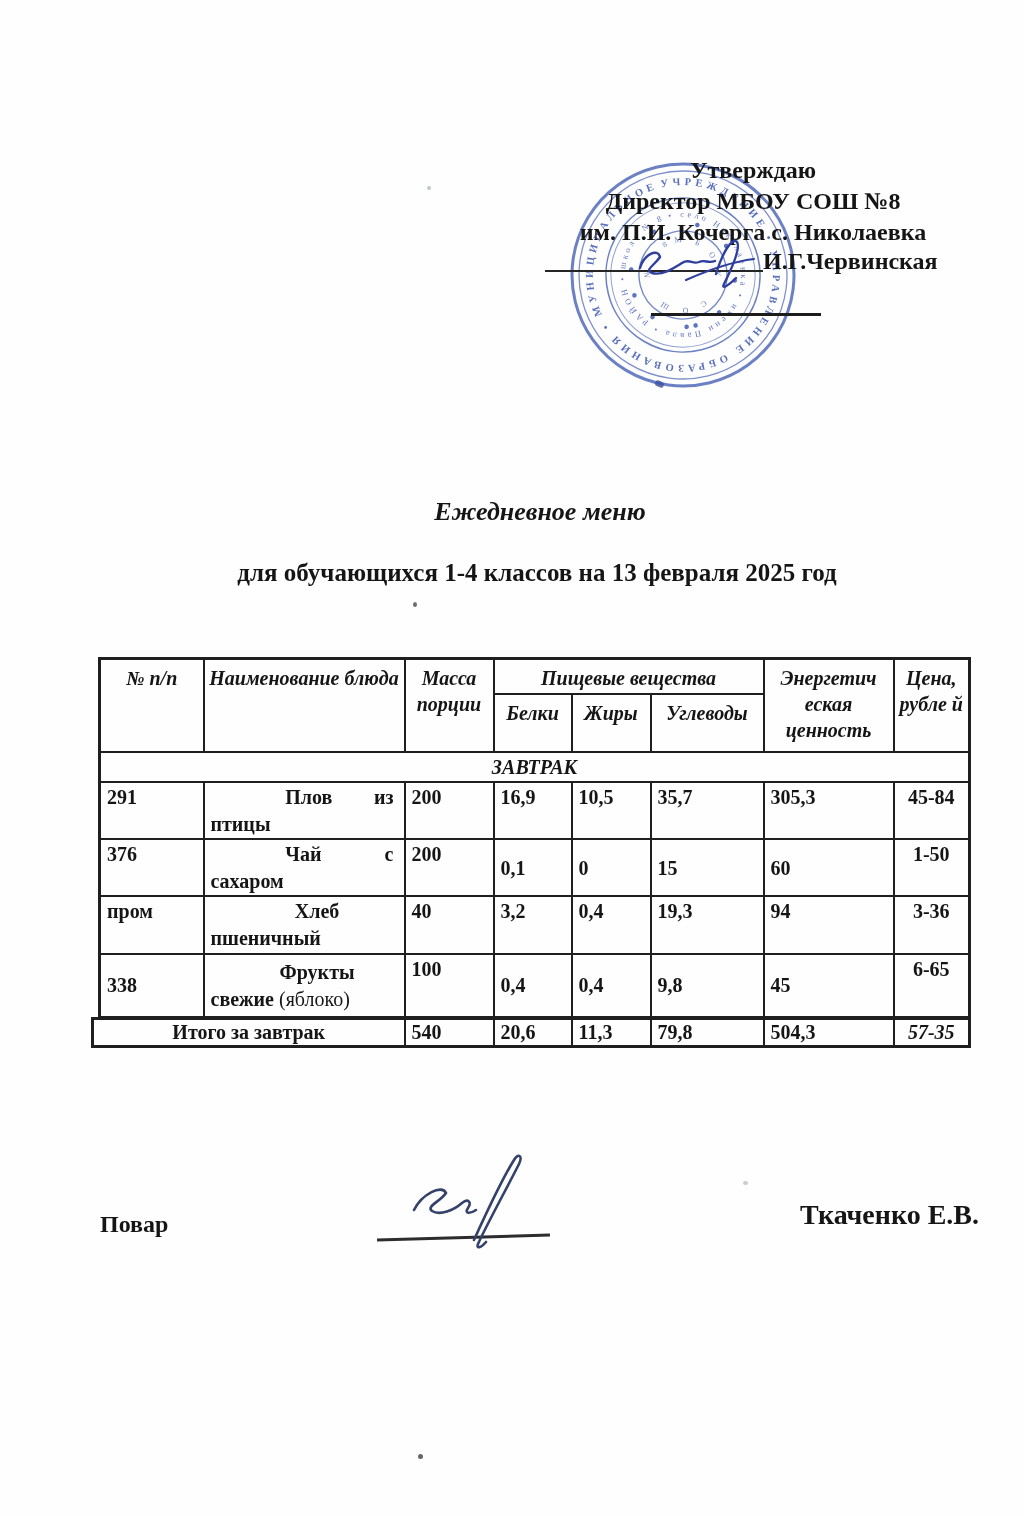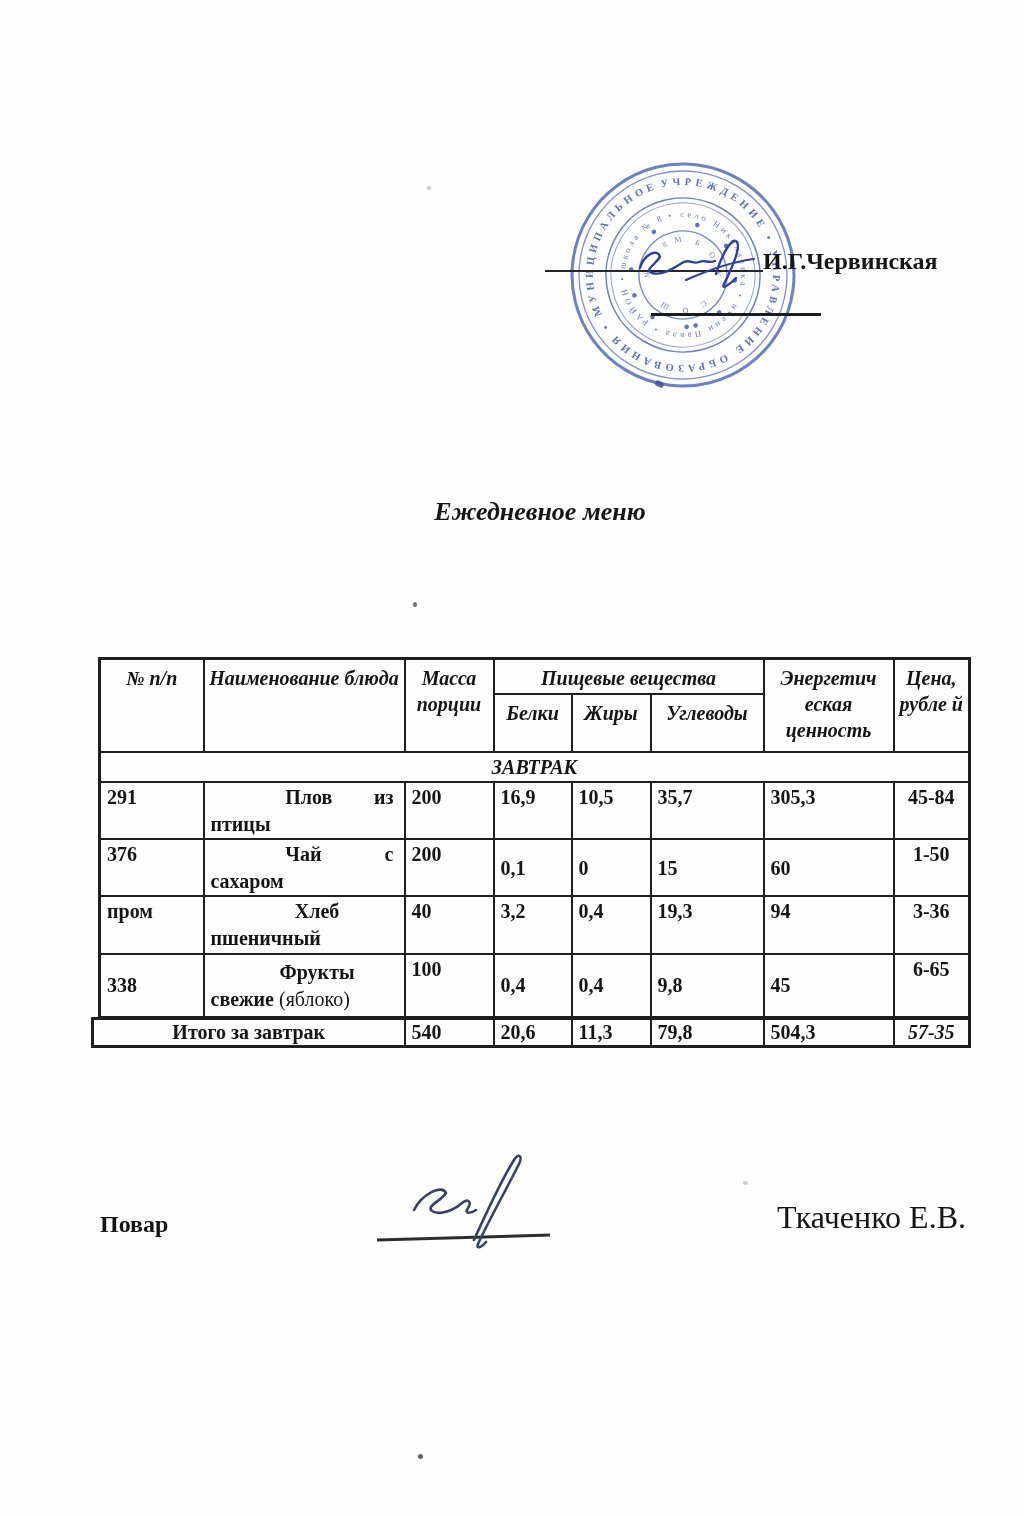--- a/index.html
+++ b/index.html
@@ -56,21 +56,21 @@
   tr.r0 { height:47px; } tr.r1 { height:45px; } tr.r2 { height:58px; } tr.r3 { height:63px; }
   tr.hr1 { height:27px; } tr.hr2 { height:58px; }
   .totals { width:877px; margin-left:-7px; margin-top:-2px; border:3px solid #1f1f1f; }
   .totals td { font-weight:bold; font-size:20px; vertical-align:middle; height:26px; padding:1px 6px; }
   .t-label { text-align:center; }
   .t-val { padding-left:9px;margin-left:8px; }
   .t-price { font-style:italic; text-align:center; }
 
   
   .cook-label { position:absolute; left:100px; top:1211px; font-weight:bold; font-size:24px; }
-  .cook-name  { position:absolute; left:777px; top:1199px; font-weight:normal; font-size:32px; }
+  .cook-name  { position:absolute; left:800px; top:1199px; font-weight:bold; font-size:28px; }
   .ftr-line { position:absolute; left:377px; top:1236px; width:173px; height:3px;
               background:#2d2d2d; transform:rotate(-1.6deg); }
   .ftr-sig { position:absolute; left:386px; top:1140px; width:172px; height:112px; }
 
   
   .speck { position:absolute; border-radius:50%; }
   .sp1 { left:427px; top:186px; width:4px; height:4px; background:#8e97a5; opacity:.55; }
   .sp2 { left:413px; top:602px; width:4px; height:5px; background:#4a4a4a; opacity:.8; }
   .sp3 { left:743px; top:1181px; width:5px; height:4px; background:#939aa6; opacity:.5; }
   .sp4 { left:418px; top:1454px; width:5px; height:5px; background:#3f3f3f; opacity:.8; }
@@ -109,30 +109,36 @@
         <circle cx="71.1" cy="102.2" r="2.3"></circle>
           <circle cx="102.2" cy="71.1" r="2.3"></circle>
         <circle cx="146" cy="75" r="2.3"></circle>
           <circle cx="168.9" cy="102.2" r="2.3"></circle>
         <circle cx="120" cy="172" r="2.3"></circle>
           <circle cx="68" cy="128" r="2.3"></circle>
       </g>
     </g>
   </svg>
 
+  <div class="approval">
+    <div>Утверждаю</div>
+    <div>Директор МБОУ СОШ №8</div>
+    <div>им. П.И. Кочерга с. Николаевка</div>
+  </div>
   <div class="sig-line"></div>
   <svg class="hdr-sig" viewBox="0 0 160 70" xmlns="http://www.w3.org/2000/svg">
     <path d="M20,40 C24,26 38,20 40,29 C34,38 24,42 32,45 C42,48 54,40 62,35 C70,30 72,37 79,34 C85,31 88,36 95,33" stroke="#2e3f9e" stroke-width="2.4" fill="none" stroke-linecap="round"></path>
     <path d="M96,46 C102,26 112,8 117,14 C121,20 110,44 104,56 C101,62 108,58 116,50" stroke="#2e3f9e" stroke-width="2.4" fill="none" stroke-linecap="round"></path>
     <path d="M66,52 C84,44 110,34 134,31" stroke="#2e3f9e" stroke-width="2.2" fill="none" stroke-linecap="round"></path>
   </svg>
   <div class="signee">И.Г.Червинская</div>
   <div class="date-underline"></div>
 
   <div class="doc-title">Ежедневное меню</div>
+  <div class="doc-subtitle">для обучающихся 1-4 классов на 13 февраля 2025 год</div>
 
   <div class="table-wrap">
     <table class="menu">
       <colgroup>
         <col style="width:104px">
           <col style="width:201px">
           <col style="width:89px">
         <col style="width:78px">
           <col style="width:79px">
           <col style="width:113px">

